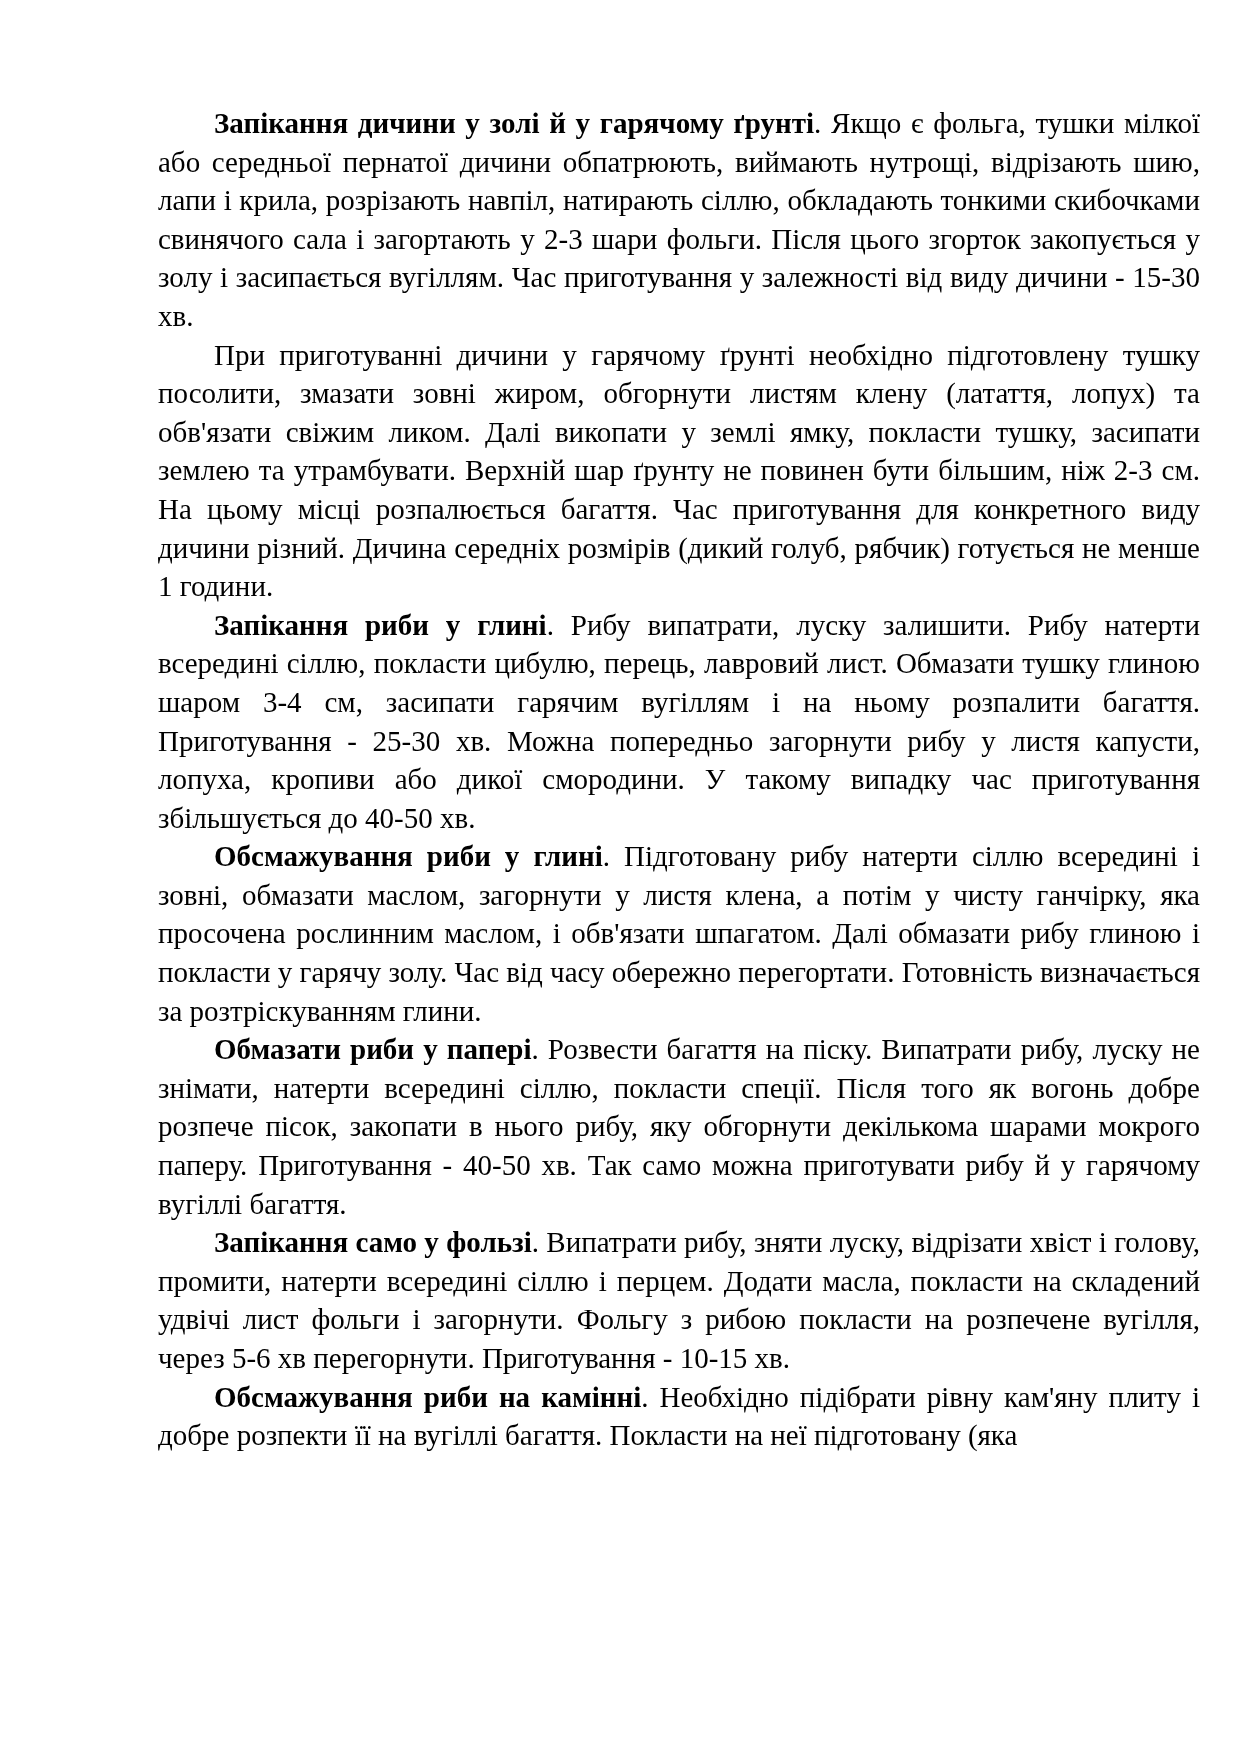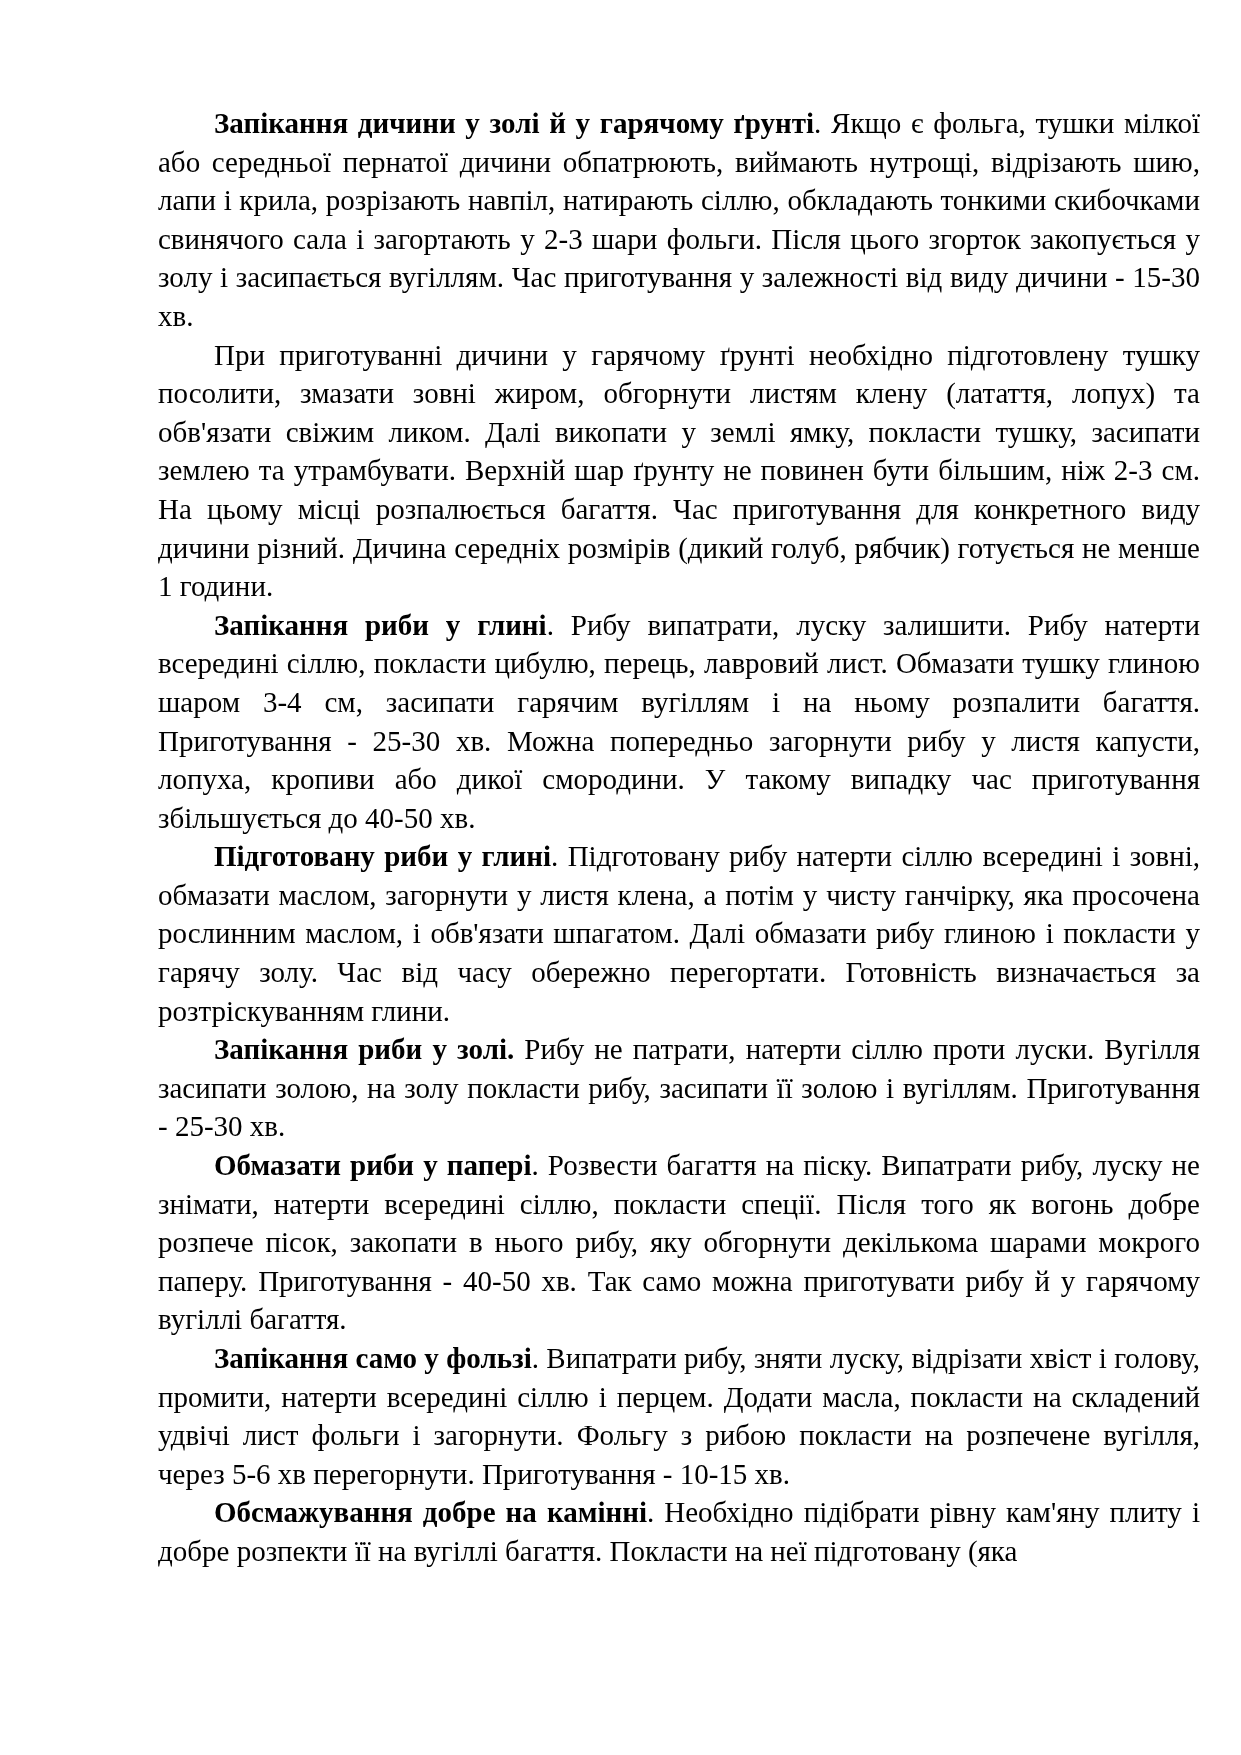--- a/index.html
+++ b/index.html
@@ -39,24 +39,23 @@
 
 <div class="page">
   <div class="text-block">
 
     <p><span class="lead">Запікання дичини у золі й у гарячому ґрунті</span><span>. Якщо є фольга, тушки мілкої або середньої пернатої дичини обпатрюють, виймають нутрощі, відрізають шию, лапи і крила, розрізають навпіл, натирають сіллю, обкладають тонкими скибочками свинячого сала і загортають у 2-3 шари фольги. Після цього згорток закопується у золу і засипається вугіллям. Час приготування у залежності від виду дичини - 15-30 хв.</span></p>
 
     <p><span class="lead"></span><span>При приготуванні дичини у гарячому ґрунті необхідно підготовлену тушку посолити, змазати зовні жиром, обгорнути листям клену (латаття, лопух) та обв'язати свіжим ликом. Далі викопати у землі ямку, покласти тушку, засипати землею та утрамбувати. Верхній шар ґрунту не повинен бути більшим, ніж 2-3 см. На цьому місці розпалюється багаття. Час приготування для конкретного виду дичини різний. Дичина середніх розмірів (дикий голуб, рябчик) готується не менше 1 години.</span></p>
 
     <p><span class="lead">Запікання риби у глині</span><span>. Рибу випатрати, луску залишити. Рибу натерти всередині сіллю, покласти цибулю, перець, лавровий лист. Обмазати тушку глиною шаром 3-4 см, засипати гарячим вугіллям і на ньому розпалити багаття. Приготування - 25-30 хв. Можна попередньо загорнути рибу у листя капусти, лопуха, кропиви або дикої смородини. У такому випадку час приготування збільшується до 40-50 хв.</span></p>
 
-    <p><span class="lead">Підготовану риби у глині</span><span>. Підготовану рибу натерти сіллю всередині і зовні, обмазати маслом, загорнути у листя клена, а потім у чисту ганчірку, яка просочена рослинним маслом, і обв'язати шпагатом. Далі обмазати рибу глиною і покласти у гарячу золу. Час від часу обережно перегортати. Готовність визначається за розтріскуванням глини.</span></p>
+    <p><span class="lead">Обсмажування риби у глині</span><span>. Підготовану рибу натерти сіллю всередині і зовні, обмазати маслом, загорнути у листя клена, а потім у чисту ганчірку, яка просочена рослинним маслом, і обв'язати шпагатом. Далі обмазати рибу глиною і покласти у гарячу золу. Час від часу обережно перегортати. Готовність визначається за розтріскуванням глини.</span></p>
 
-    <p><span class="lead">Запікання риби у золі.</span><span> Рибу не патрати, натерти сіллю проти луски. Вугілля засипати золою, на золу покласти рибу, засипати її золою і вугіллям. Приготування - 25-30 хв.</span></p>
 
     <p><span class="lead">Обмазати риби у папері</span><span>. Розвести багаття на піску. Випатрати рибу, луску не знімати, натерти всередині сіллю, покласти спеції. Після того як вогонь добре розпече пісок, закопати в нього рибу, яку обгорнути декількома шарами мокрого паперу. Приготування - 40-50 хв. Так само можна приготувати рибу й у гарячому вугіллі багаття.</span></p>
 
     <p><span class="lead">Запікання само у фользі</span><span>. Випатрати рибу, зняти луску, відрізати хвіст і голову, промити, натерти всередині сіллю і перцем. Додати масла, покласти на складений удвічі лист фольги і загорнути. Фольгу з рибою покласти на розпечене вугілля, через 5-6 хв перегорнути. Приготування - 10-15 хв.</span></p>
 
-    <p><span class="lead">Обсмажування добре на камінні</span><span>. Необхідно підібрати рівну кам'яну плиту і добре розпекти її на вугіллі багаття. Покласти на неї підготовану (яка</span></p>
+    <p><span class="lead">Обсмажування риби на камінні</span><span>. Необхідно підібрати рівну кам'яну плиту і добре розпекти її на вугіллі багаття. Покласти на неї підготовану (яка</span></p>
 
   </div>
 </div>
 
 </body></html>

